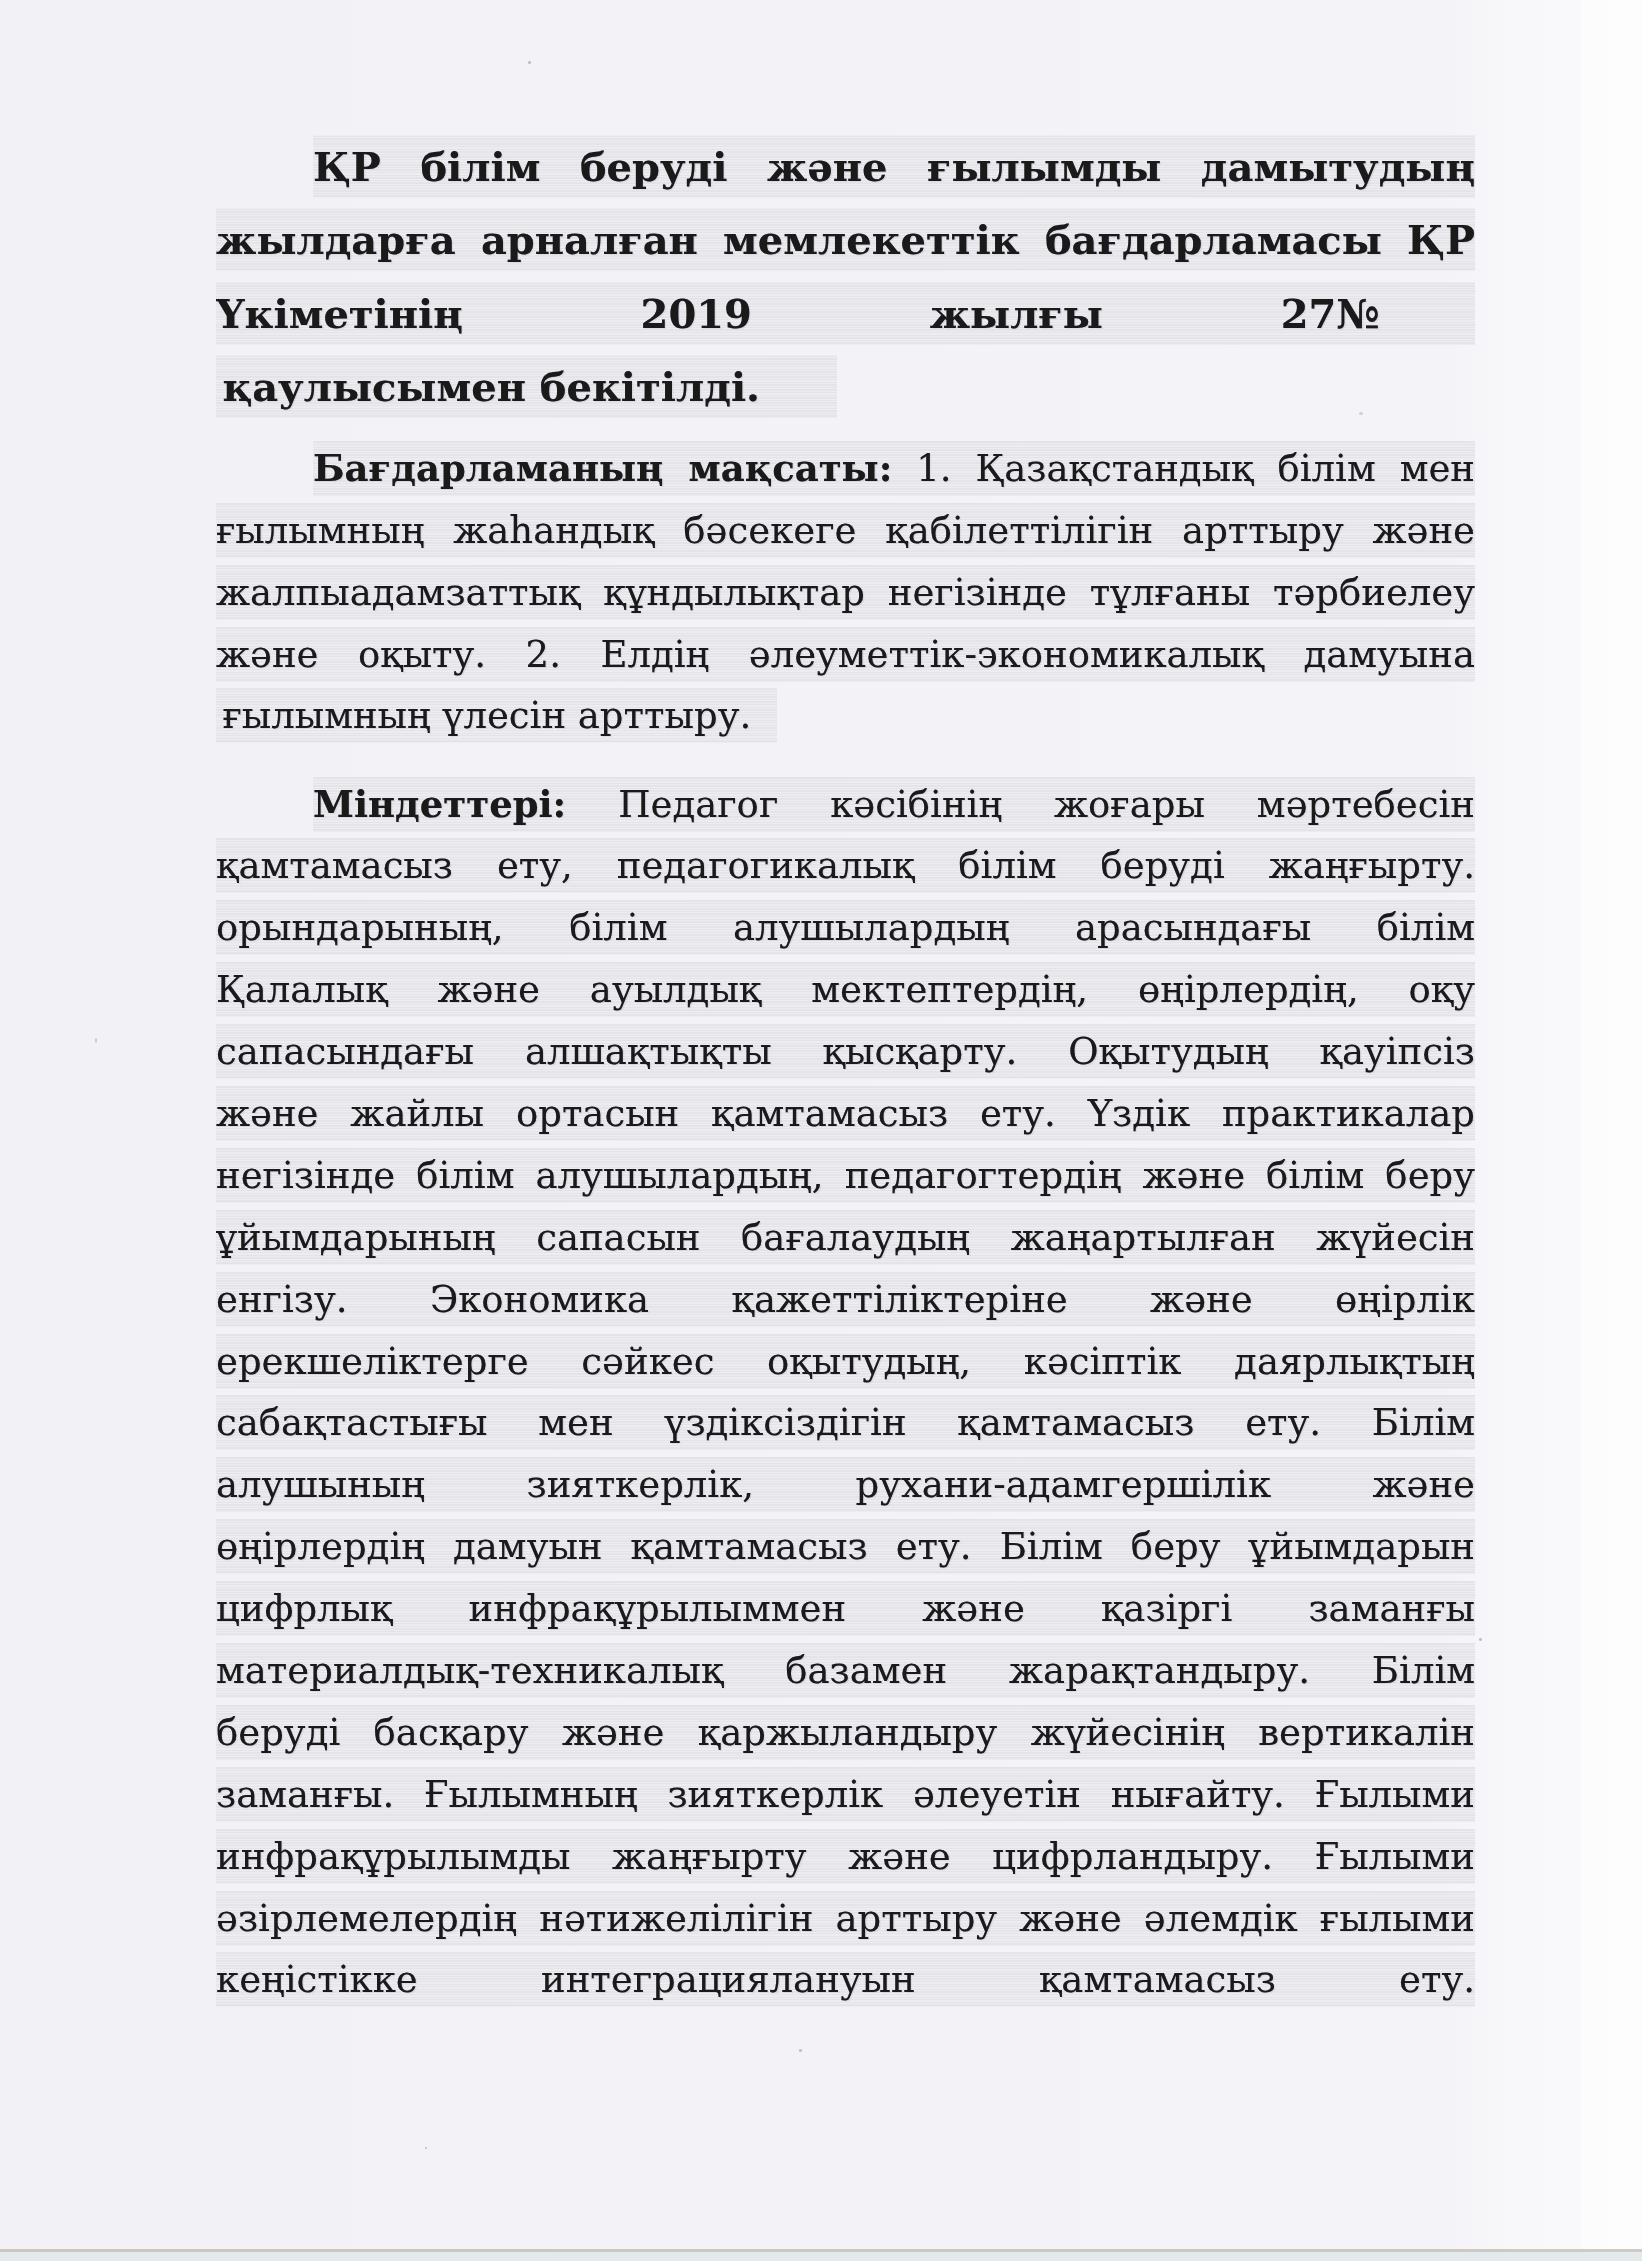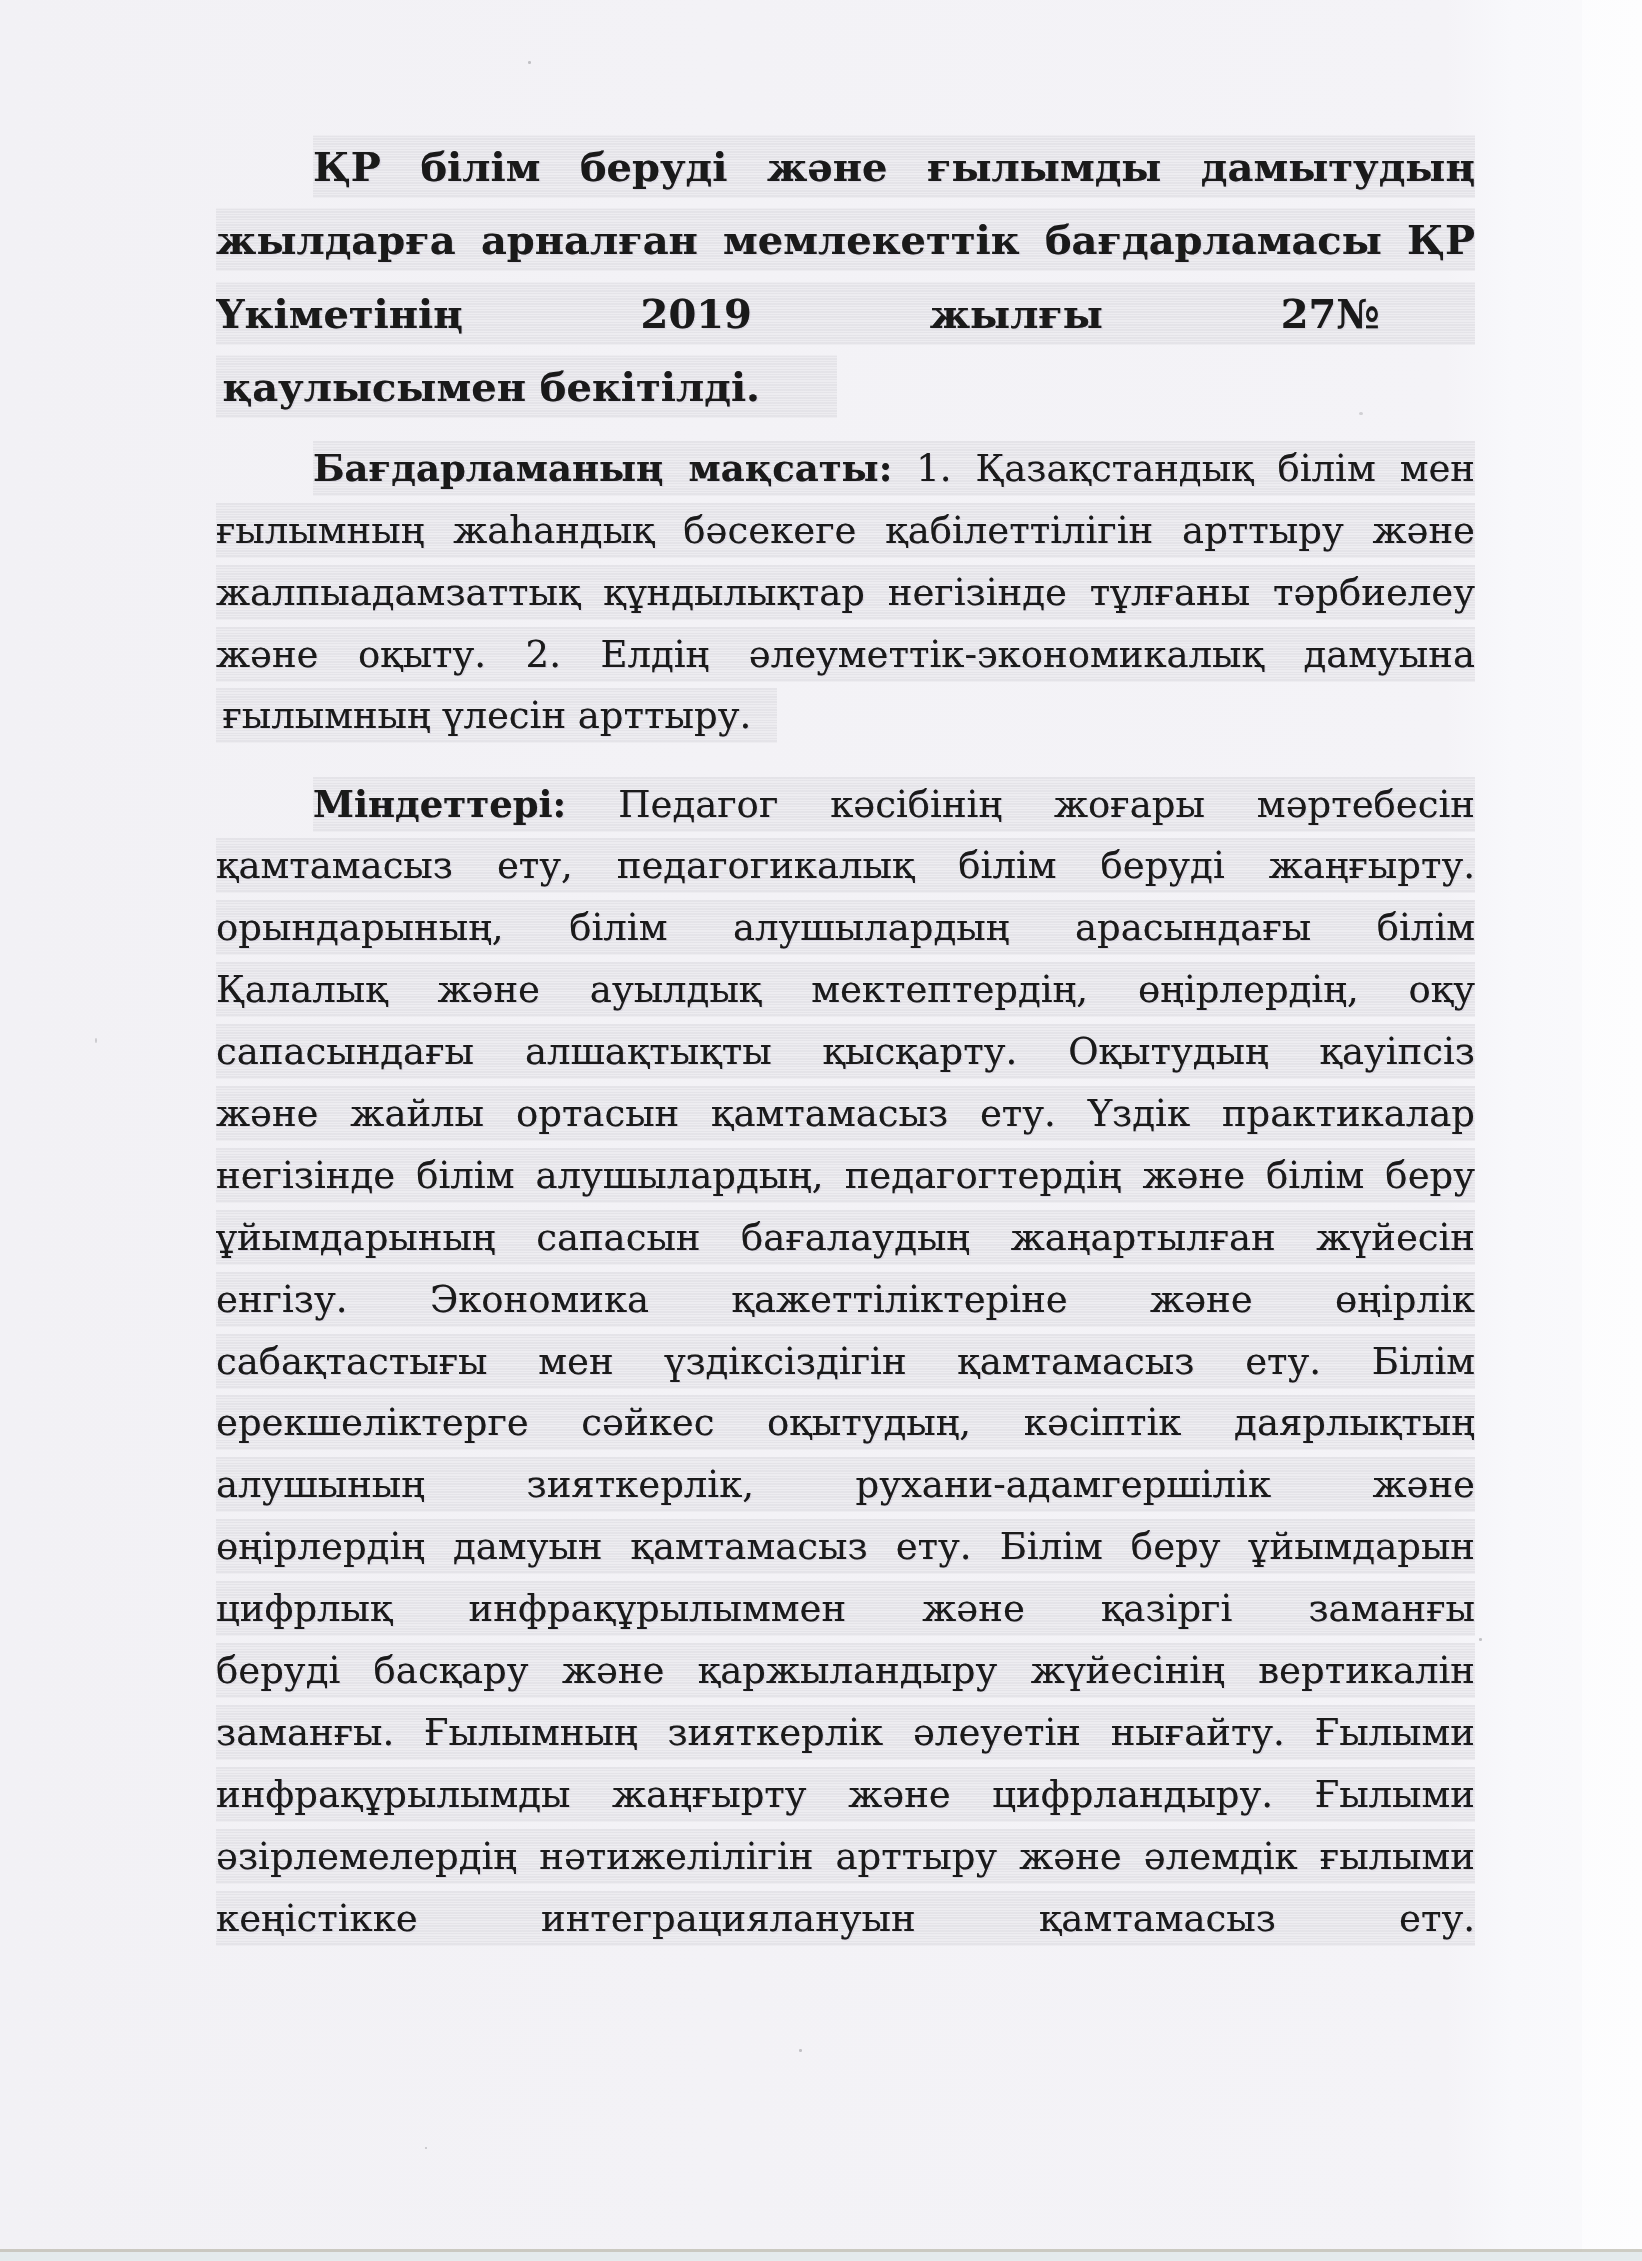--- a/index.html
+++ b/index.html
@@ -113,33 +113,36 @@
         <div class="line full">
           <span class="band"><span>негізінде білім алушылардың, педагогтердің және білім беру</span></span>
         </div>
         <div class="line full">
           <span class="band"><span>ұйымдарының сапасын бағалаудың жаңартылған жүйесін</span></span>
         </div>
         <div class="line full">
           <span class="band"><span>енгізу. Экономика қажеттіліктеріне және өңірлік</span></span>
         </div>
         <div class="line full">
-          <span class="band"><span>сабақтастығы мен үздіксіздігін қамтамасыз ету. Білім</span></span>
+          <span class="band"><span>ерекшеліктерге сәйкес оқытудың, кәсіптік даярлықтың</span></span>
         </div>
         <div class="line full">
-          <span class="band"><span>ерекшеліктерге сәйкес оқытудың, кәсіптік даярлықтың</span></span>
+          <span class="band"><span>сабақтастығы мен үздіксіздігін қамтамасыз ету. Білім</span></span>
         </div>
         <div class="line full">
           <span class="band"><span>алушының зияткерлік, рухани-адамгершілік және</span></span>
         </div>
         <div class="line full">
           <span class="band"><span>өңірлердің дамуын қамтамасыз ету. Білім беру ұйымдарын</span></span>
         </div>
         <div class="line full">
           <span class="band"><span>цифрлық инфрақұрылыммен және қазіргі заманғы</span></span>
+        </div>
+        <div class="line full">
+          <span class="band"><span>материалдық-техникалық базамен жарақтандыру. Білім</span></span>
         </div>
         <div class="line full">
           <span class="band"><span>беруді басқару және қаржыландыру жүйесінің вертикалін</span></span>
         </div>
         <div class="line full">
           <span class="band"><span>заманғы. Ғылымның зияткерлік әлеуетін нығайту. Ғылыми</span></span>
         </div>
         <div class="line full">
           <span class="band"><span>инфрақұрылымды жаңғырту және цифрландыру. Ғылыми</span></span>
         </div>

